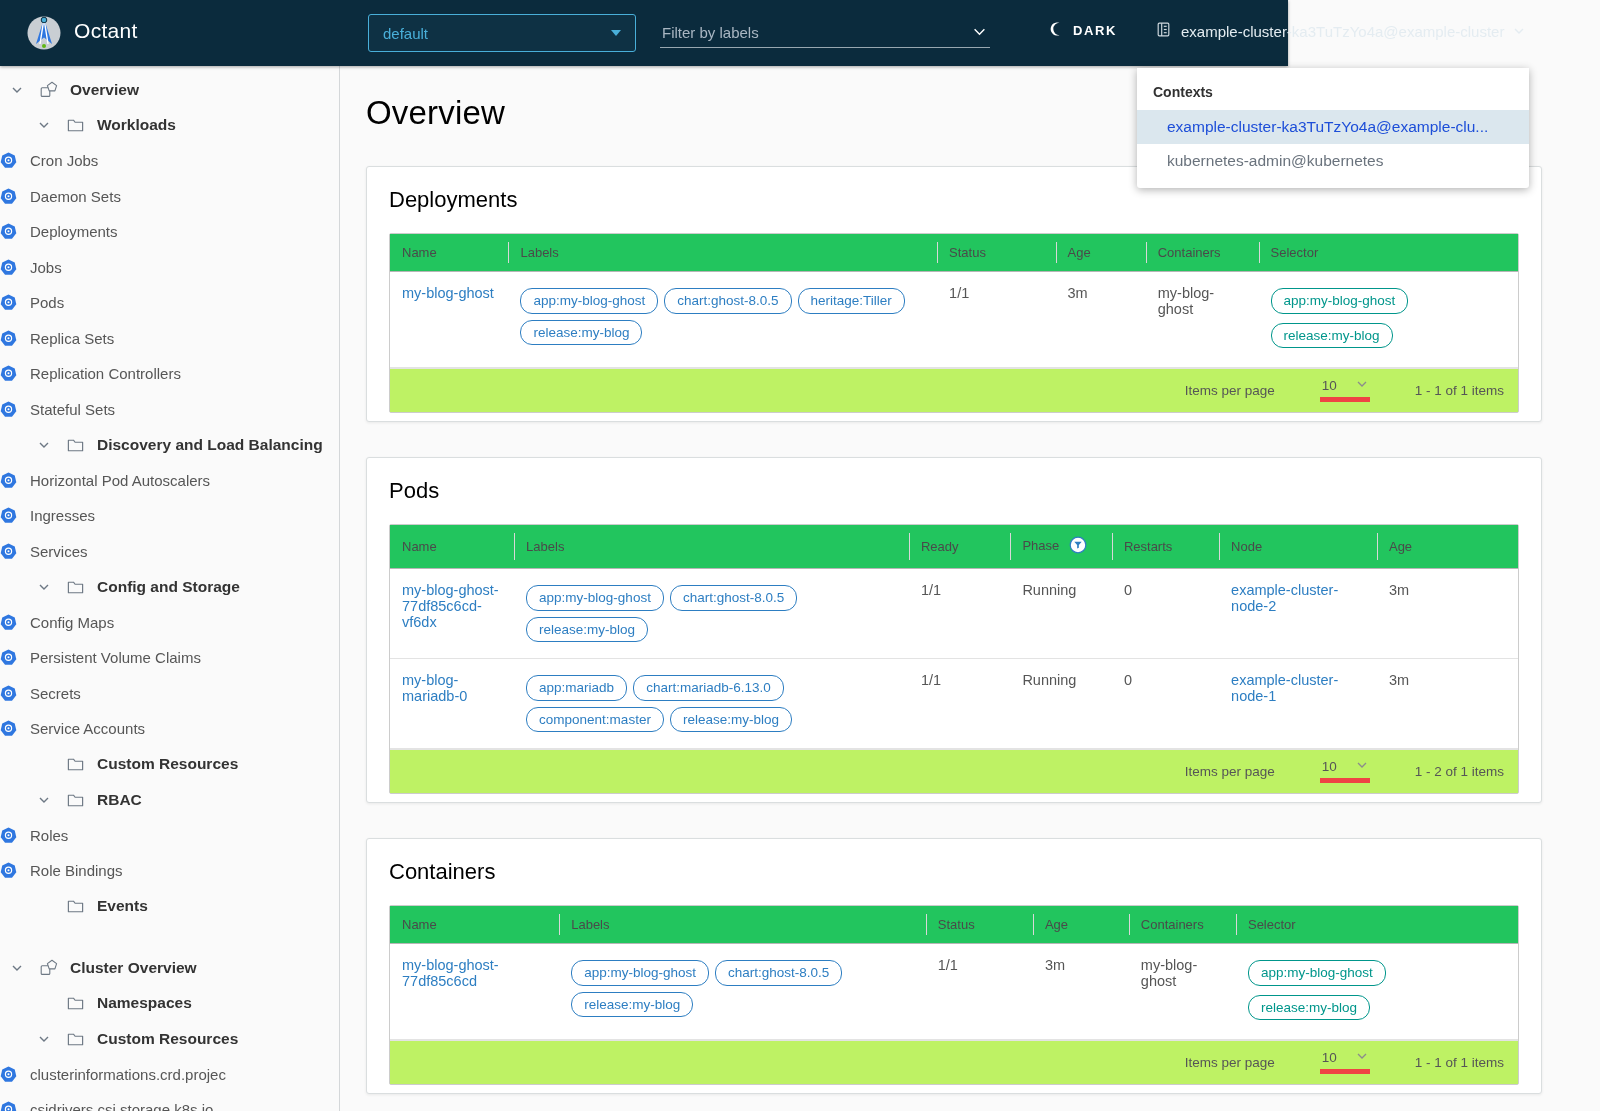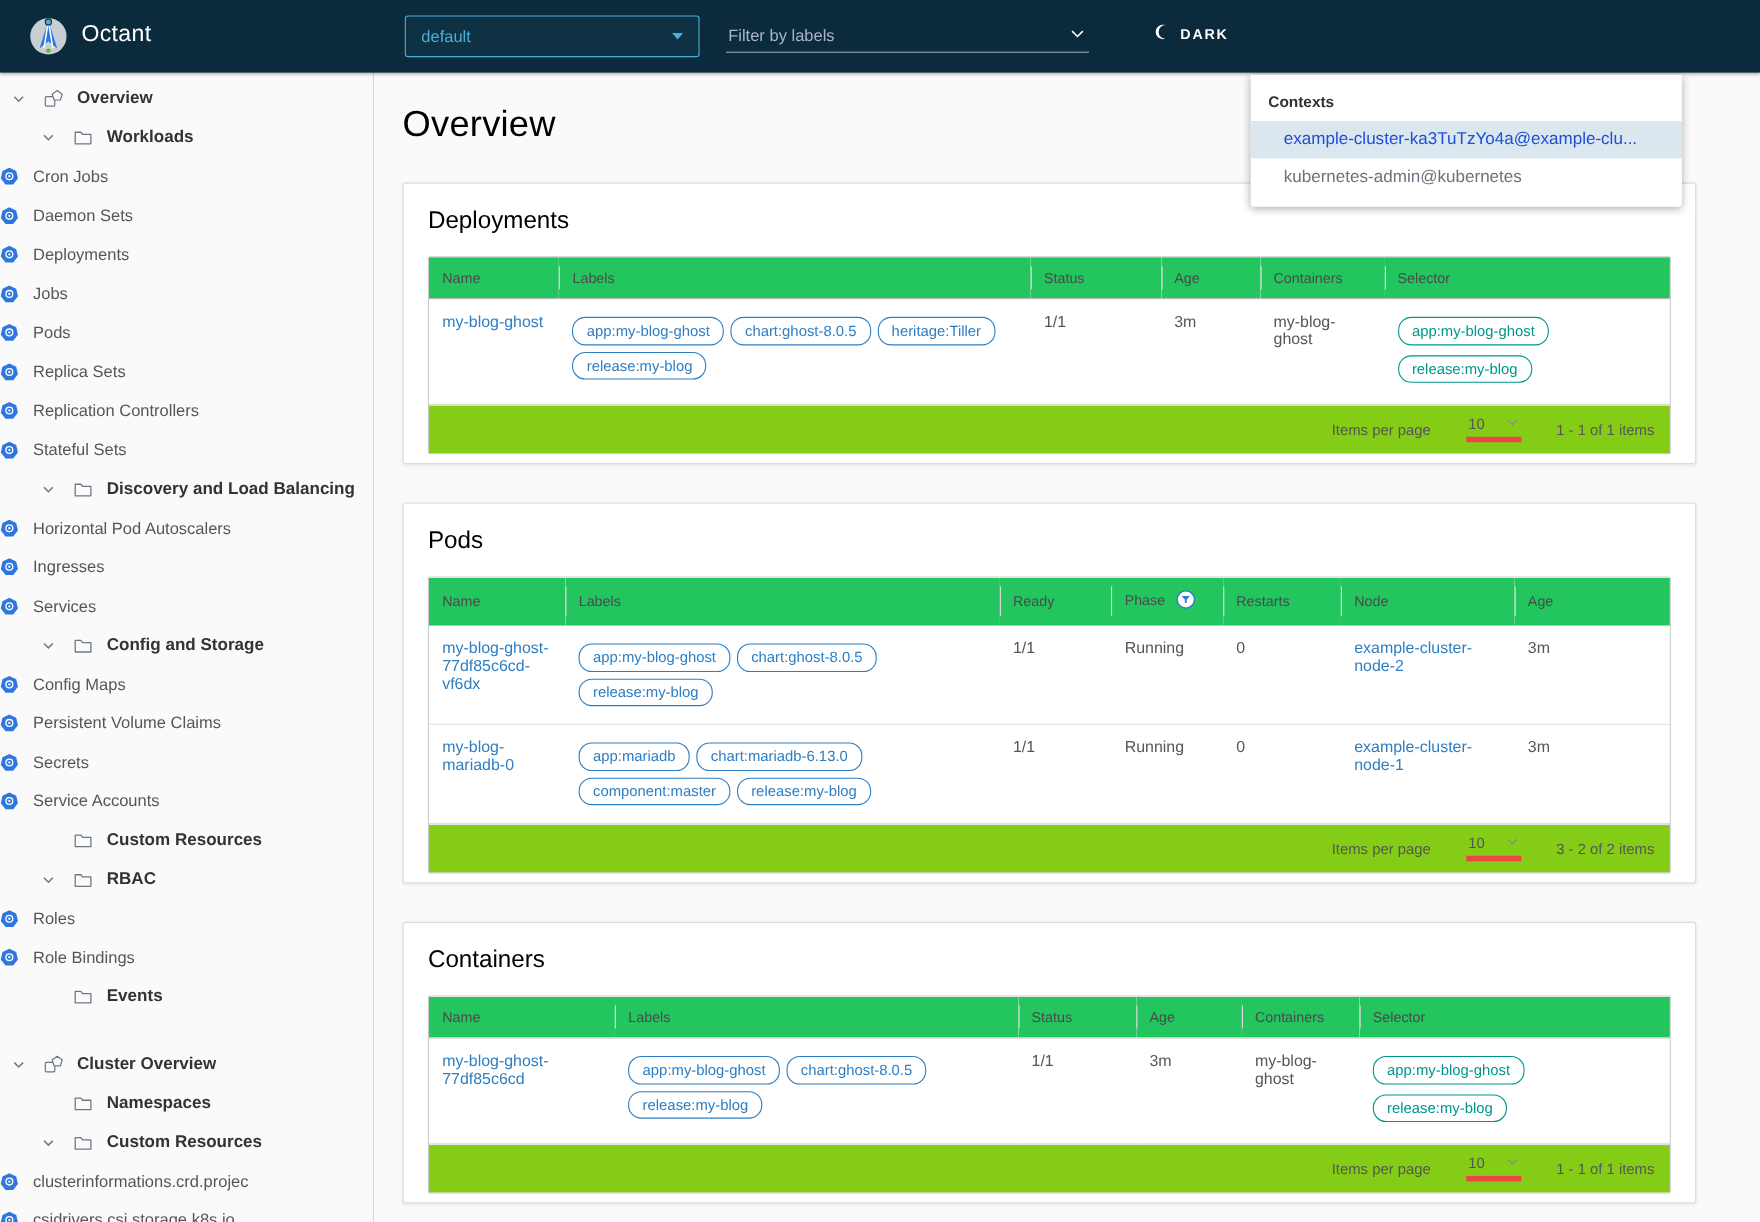--- a/index.html
+++ b/index.html
@@ -1,20 +1,20 @@
 <!DOCTYPE html>
 <html><head>
 <meta charset="utf-8">
 <style>
   * { box-sizing: border-box; margin: 0; padding: 0; }
   html,body { width:1600px; height:1111px; overflow:hidden; background:#fafafa;
     font-family:"Liberation Sans", sans-serif; }
 
   
-  .topbar { position:fixed; top:0; left:0; width:1600px; height:66px; background:#0b2b3d;
+  .topbar { position:fixed; top:0; left:0; width:1288px; height:66px; background:#0b2b3d;
     z-index:40; box-shadow:0 1px 3px rgba(0,0,0,.35); }
   .logo { position:absolute; left:24px; top:13px; width:40px; height:40px; }
   .app-title { position:absolute; left:74px; top:19px; color:#fff; font-size:21px; font-weight:400; letter-spacing:.3px; }
   .ns-select { position:absolute; left:368px; top:14px; width:268px; height:38px;
     border:1px solid #49afd9; border-radius:3px; background:rgba(73,175,217,.05);
     color:#49afd9; font-size:15px; display:flex; align-items:center; justify-content:space-between;
     padding:0 14px; cursor:pointer; }
   .ns-caret { width:0; height:0; border-left:5px solid transparent; border-right:5px solid transparent;
     border-top:6px solid #49afd9; }
   .filter-combo { position:absolute; left:660px; top:20px; width:330px; height:28px;
@@ -65,22 +65,22 @@
   .th-filter { margin-left:10px; vertical-align:-4px; display:inline-block; cursor:pointer; }
   td { font-size:14.5px; color:#565656; padding:13px 12px; vertical-align:top;
     border-bottom:1px solid #e3e3e3; overflow-wrap:break-word; }
   .cell-link { color:#2d7ec2; text-decoration:none; }
   .pill { display:inline-block; border-radius:12px; padding:3px 12px; font-size:13.5px;
     line-height:1.3; margin:3px 6px 3px 0; white-space:nowrap; background:#fff; }
   .pill.blue { border:1px solid #2d7ec2; color:#2d7ec2; }
   .pill.teal { border:1px solid #00968b; color:#00968b; }
   .selector-stack div { margin-bottom:3px; }
 
-  .grid-footer { background:#84cc16; padding:9px 14px 10px; display:flex; justify-content:flex-end;
-    align-items:center; gap:32px; font-size:13.5px; color:#565656; border-top:1px solid #e3e3e3; }
+  .grid-footer { background:#bef264; padding:9px 14px 10px; display:flex; justify-content:flex-end;
+    align-items:center; gap:45px; font-size:13.5px; color:#565656; border-top:1px solid #e3e3e3; }
   .page-size { display:flex; align-items:center; justify-content:space-between; gap:12px;
     border-bottom:5px solid #ef4444; padding:0 2px 4px; min-width:50px; cursor:pointer; }
 </style>
 </head>
 <body>
 
 <header class="topbar">
   <span class="logo">
     <svg width="40" height="40" viewBox="0 0 40 40">
       <circle cx="20" cy="20" r="16.5" fill="#c9ced3"></circle>
@@ -108,20 +108,37 @@
 
   <div class="theme-toggle">
     <span>
       <svg width="16" height="16" viewBox="0 0 16 16">
           <path d="M11.5 1.8 A6.6 6.6 0 1 0 11.5 14.2 A5.2 5.2 0 1 1 11.5 1.8 Z" fill="#fff"></path>
         </svg>
     </span>
     <span>DARK</span>
   </div>
 
+  <div class="context-switcher">
+    <span>
+      <svg width="17" height="17" viewBox="0 0 16 16">
+        <rect x="3" y="2" width="10" height="12" rx="1" fill="none" stroke="#cfd9df" stroke-width="1.1"></rect>
+        <line x1="6.3" y1="2" x2="6.3" y2="14" stroke="#cfd9df" stroke-width="1.1"></line>
+        <line x1="8.3" y1="5" x2="11" y2="5" stroke="#cfd9df" stroke-width="1.1"></line>
+        <line x1="8.3" y1="8" x2="11" y2="8" stroke="#cfd9df" stroke-width="1.1"></line>
+        <line x1="8.3" y1="11" x2="11" y2="11" stroke="#cfd9df" stroke-width="1.1"></line>
+      </svg>
+    </span>
+    <span class="ctx-label">example-cluster-ka3TuTzYo4a@example-cluster</span>
+    <span>
+      <svg width="12" height="12" viewBox="0 0 12 12">
+          <polyline points="2,4 6,8 10,4" fill="none" stroke="#e4ecf1" stroke-width="1.4"></polyline>
+        </svg>
+    </span>
+  </div>
 </header>
 
 <div class="contexts-menu">
   <div class="contexts-title">Contexts</div>
   <div>
       <div class="context-item selected">example-cluster-ka3TuTzYo4a@example-clu...</div>
       <div class="context-item">kubernetes-admin@kubernetes</div>
     </div>
 </div>
 
@@ -542,21 +559,21 @@
             </tbody>
           </table>
           <div class="grid-footer">
             <span class="ft-label">Items per page</span>
             <span class="page-size">
               <span>10</span>
               <span class="ps-caret"><svg width="12" height="12" viewBox="0 0 12 12">
                   <polyline points="2,4 6,8 10,4" fill="none" stroke="#8c8c8c" stroke-width="1.3"></polyline>
                 </svg></span>
             </span>
-            <span class="ft-range">3 - 2 of 2 items</span>
+            <span class="ft-range">1 - 2 of 1 items</span>
           </div>
         </div>
       </section>
       <section class="card">
         <h2 class="card-title">Containers</h2>
         <div class="datagrid">
           <table class="grid-table">
             <colgroup>
               <col style="width: 15%;">
               <col style="width: 32.5%;">

